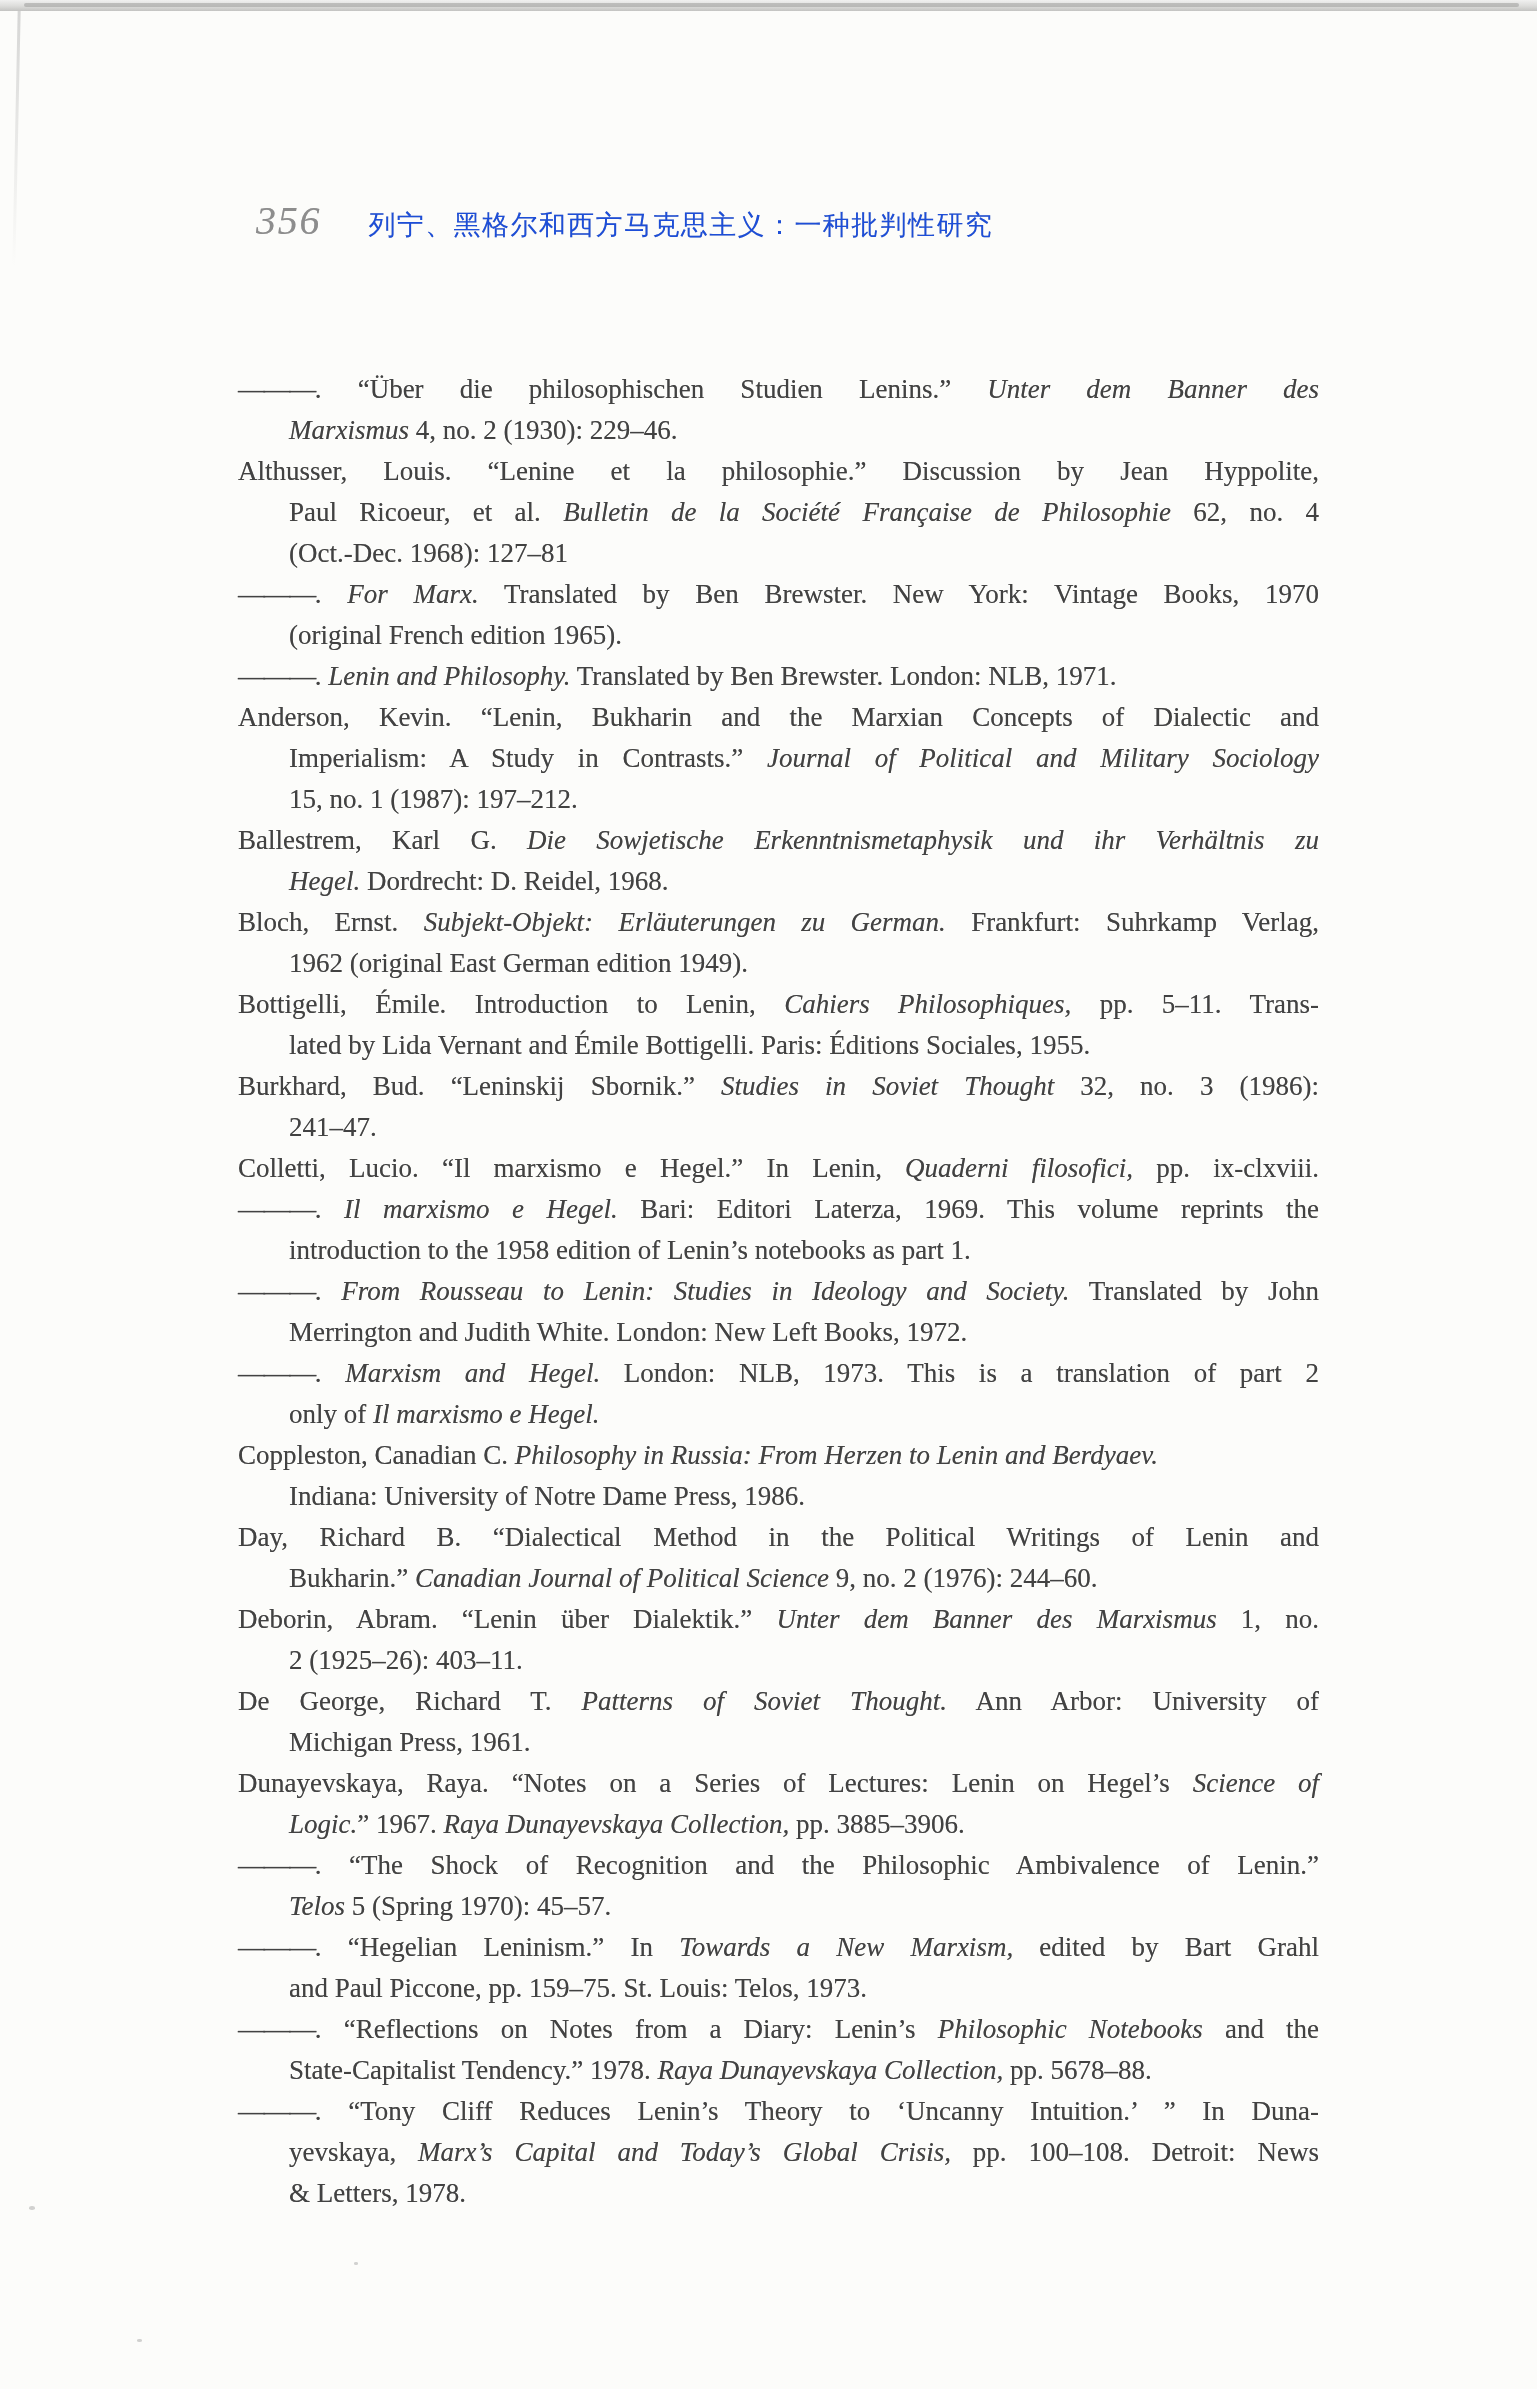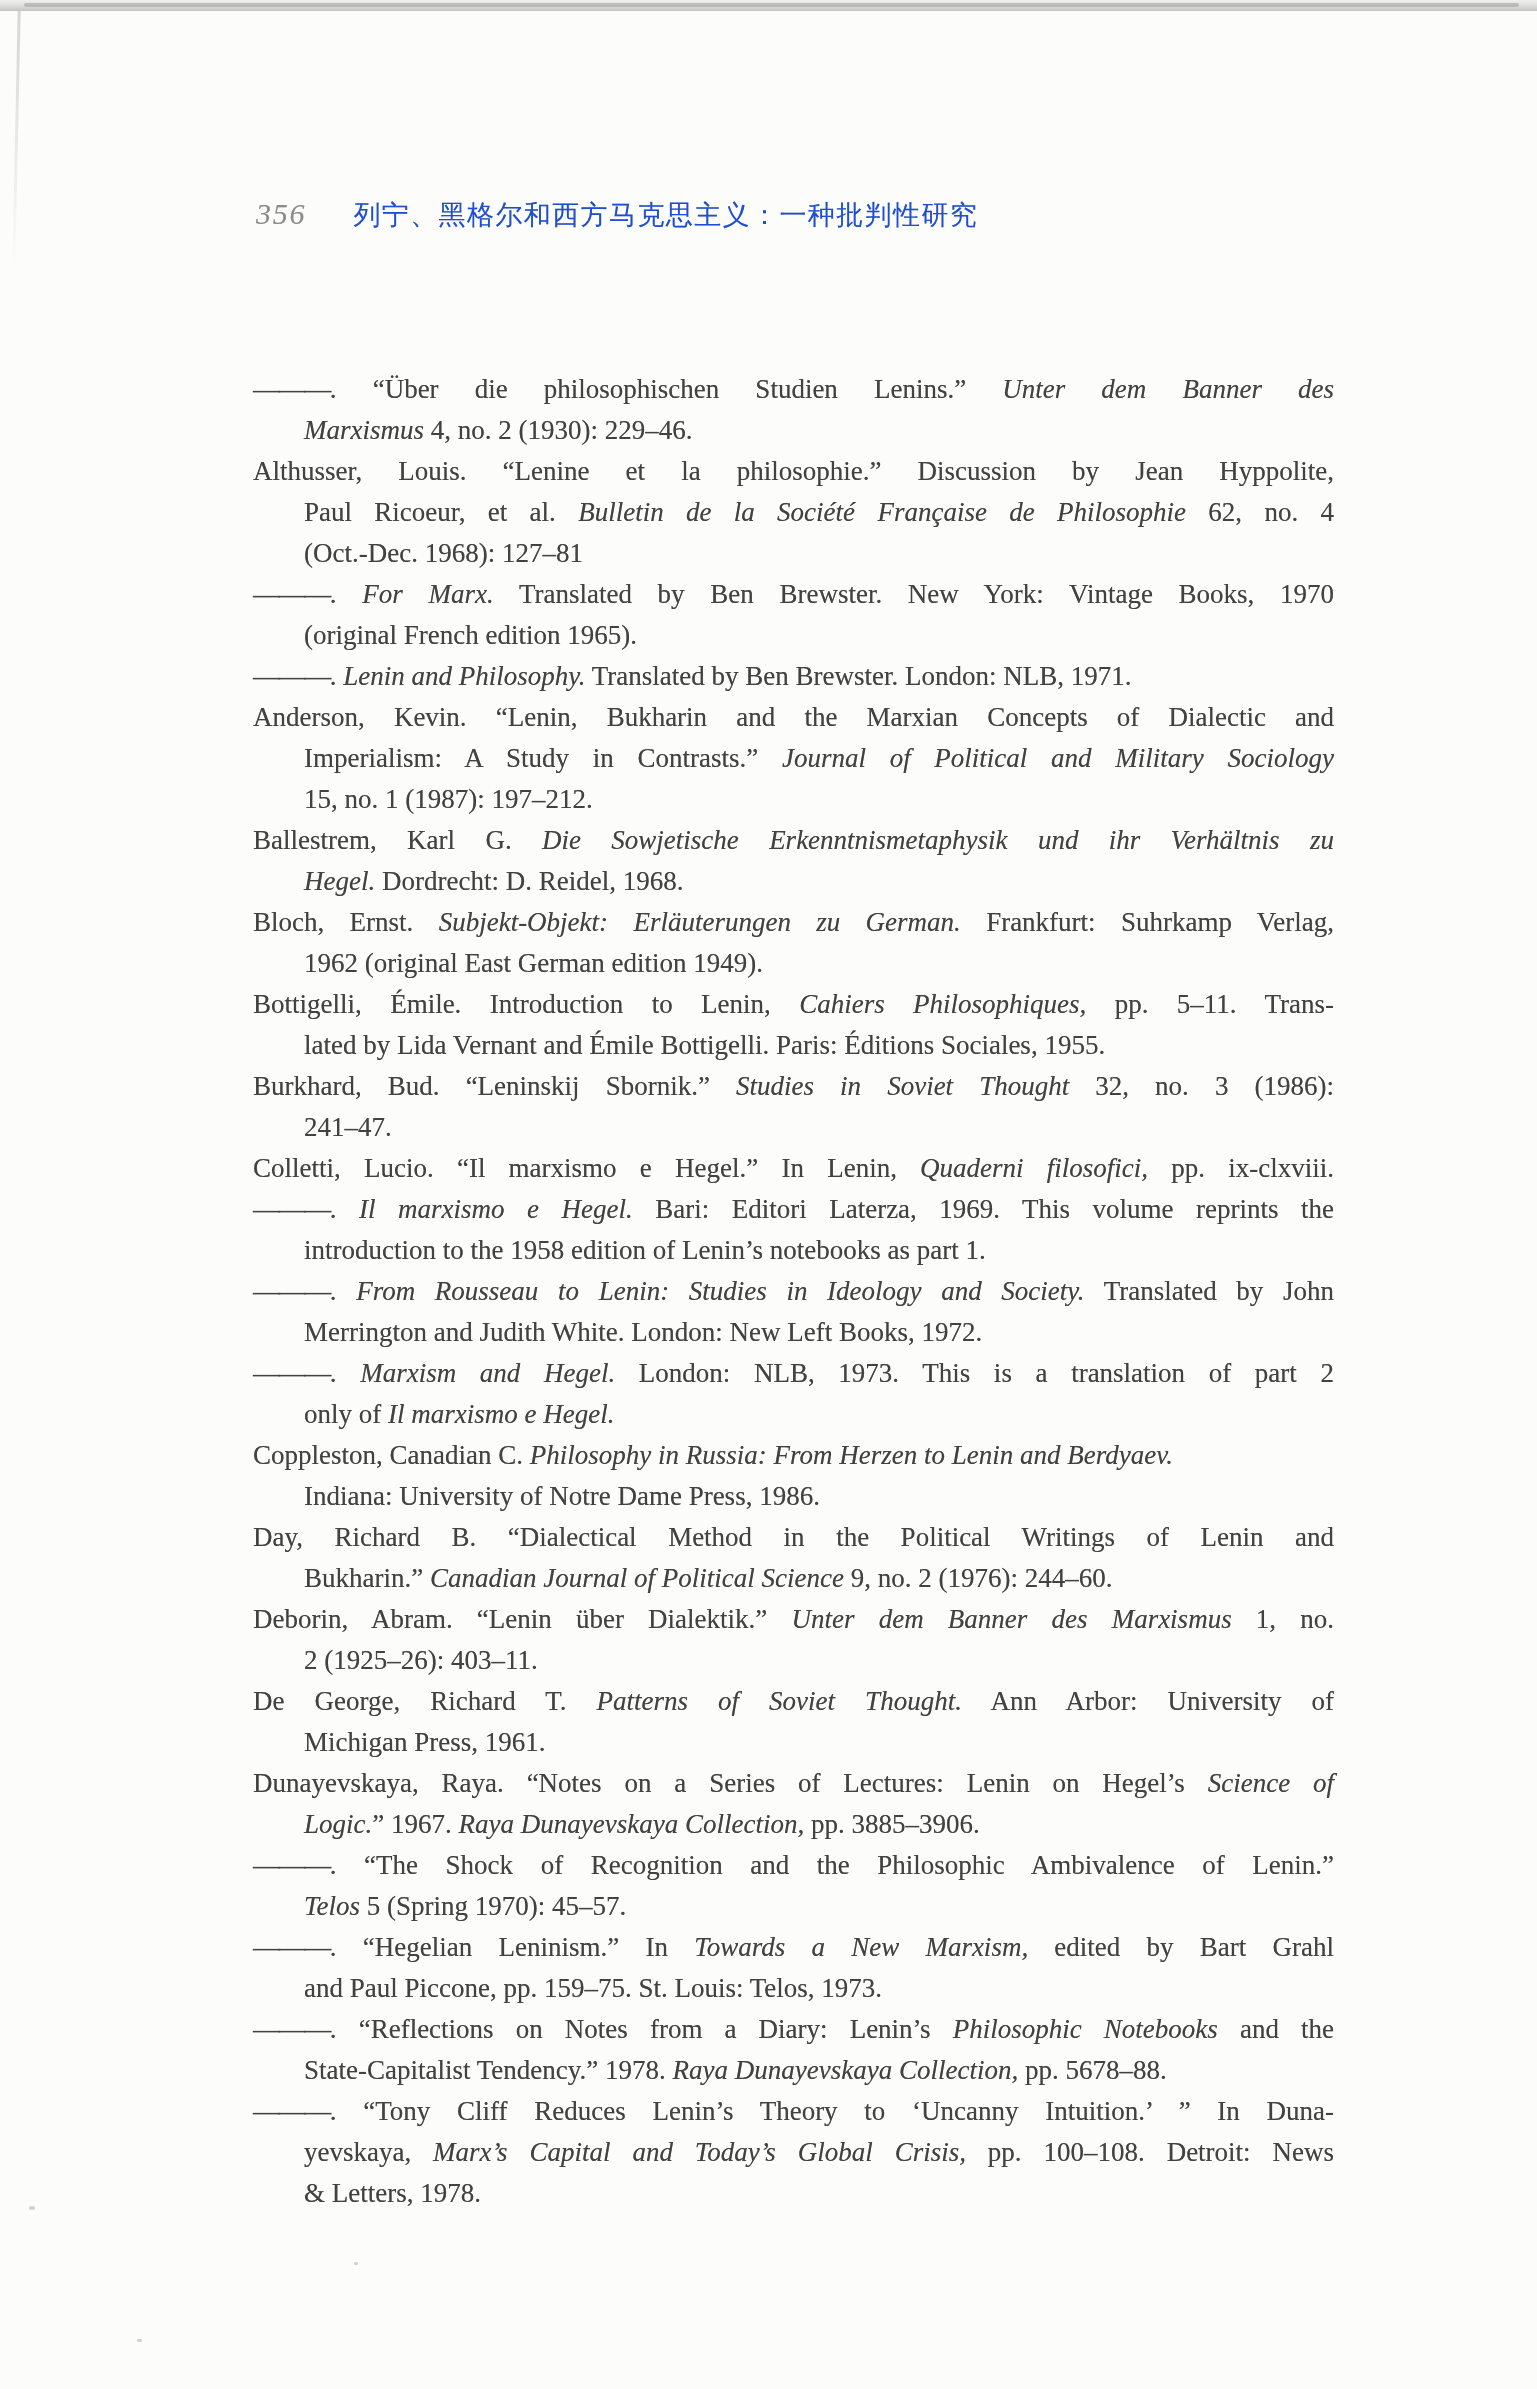--- a/index.html
+++ b/index.html
@@ -28,25 +28,25 @@
   .s1 { left:29px;  top:2206px; width:5.5px; height:3.6px; }
   .s2 { left:137px; top:2339px; width:4.6px; height:2.7px; }
   .s3 { left:354px; top:2262px; width:3.6px; height:2.7px; }
   
   .header {
     position:absolute; left:256px; top:197px;
     display:flex; align-items:baseline;
     color:#8d8d8d;
     text-shadow:0 0 0.5px rgba(141,141,141,.5);
   }
-  .pageno { font-size:30px; font-style:italic; letter-spacing:1.8px; }
+  .pageno { font-size:40px; font-style:italic; letter-spacing:1.8px; }
   .htitle { margin-left:47px; font-size:27px; letter-spacing:1.4px; color:#1d4ed8; }
   
   .bib {
-    position:absolute; left:253px; top:369px; width:1081px;
+    position:absolute; left:238px; top:369px; width:1081px;
     font-size:27px; color:#424242;
     text-shadow:0 0 0.5px rgba(66,66,66,.55);
   }
   .line {
     height:41px; line-height:41px;
     text-align:justify; text-align-last:justify;
     overflow:visible; white-space:nowrap;
   }
   .line.end { text-align-last:left; }
   .line.indent { padding-left:51px; }

